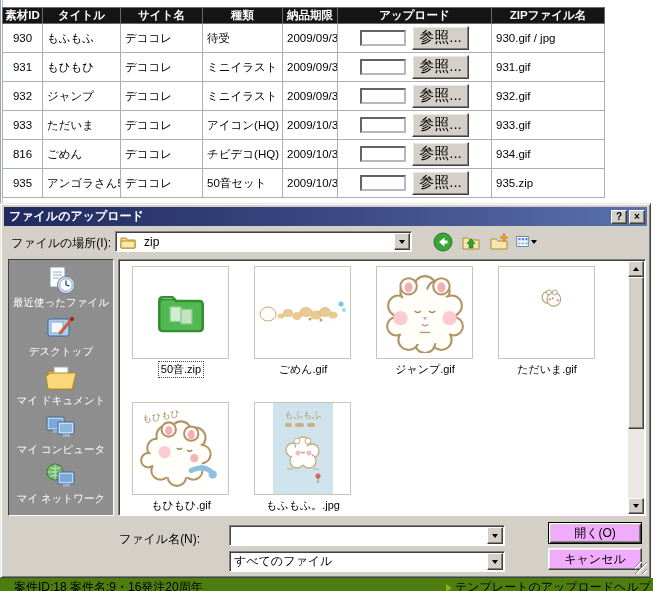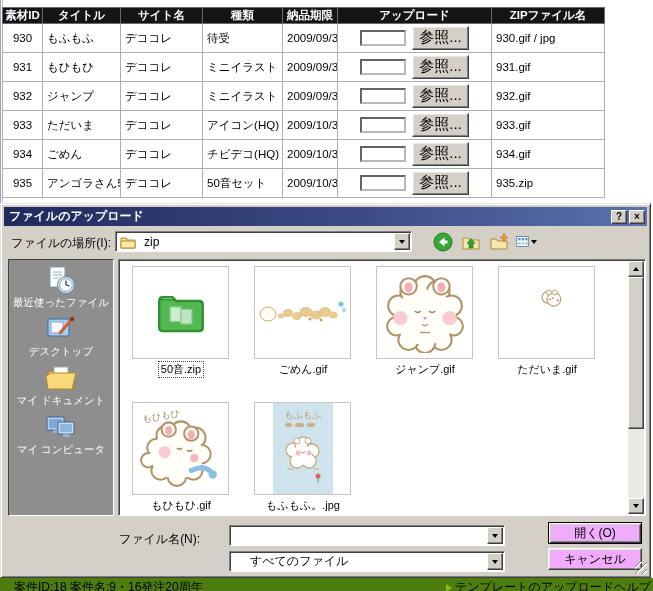--- a/index.html
+++ b/index.html
@@ -70,21 +70,21 @@
   .sb-btn { position:absolute; left:0; width:16px; height:16px; background:#d4d0c8;
     border:1px solid; border-color:#ffffff #404040 #404040 #ffffff; box-shadow: inset -1px -1px 0 #808080;
     display:flex; align-items:center; justify-content:center; }
   .sb-up { top:0; } .sb-down { bottom:0; }
   .sb-thumb { position:absolute; left:0; top:16px; width:16px; height:152px; background:#d4d0c8;
     border:1px solid; border-color:#ffffff #404040 #404040 #ffffff; box-shadow: inset -1px -1px 0 #808080; }
 
   .lbl-fname { left:118px; top:327px; }
   .lbl-ftype { left:118px; top:352px;margin-top:28px; }
   .combo-fname { left:228px; top:321px; width:276px; }
-  .combo-ftype { left:228px; top:347px; width:276px; display:flex; align-items:center; padding-left:20px; }
+  .combo-ftype { left:228px; top:347px; width:276px; display:flex; align-items:center; padding-left:4px; }
   .dlg-btn { position:absolute; left:547px; width:94px; height:22px; background:#f0abfc; font-family:inherit; font-size:12px; text-align:center; cursor:default;
     border:1px solid; border-color:#ffffff #404040 #404040 #ffffff; box-shadow: inset -1px -1px 0 #808080, inset 1px 1px 0 #e9e6df; }
   .btn-open { top:318px; border:1px solid #000;
     box-shadow: inset 1px 1px 0 #fff, inset -1px -1px 0 #404040, inset 2px 2px 0 #d4d0c8, inset -2px -2px 0 #808080; }
   .btn-cancel { top:344px; }
   .grip { position:absolute; right:3px; bottom:3px; width:12px; height:12px;
     background:repeating-linear-gradient(135deg, transparent 0 3px, #808080 3px 4px, #ffffff 4px 5px); }
 
   
   .statusbar { position:absolute; left:0; top:578px; width:653px; height:13px; background:#4d7c0f; overflow:hidden; }
@@ -169,21 +169,21 @@
     <td class="c-deadline">2009/10/30</td>
     <td class="c-upload">
       <span class="upwrap">
         <input class="upload-input" style="">
         <button class="browse-btn">参照...</button>
       </span>
     </td>
     <td class="c-zip">933.gif</td>
   </tr>
       <tr>
-    <td class="c-id">934</td>
+    <td class="c-id">816</td>
     <td class="c-title">ごめん</td>
     <td class="c-site">デココレ</td>
     <td class="c-kind">チビデコ(HQ)</td>
     <td class="c-deadline">2009/10/30</td>
     <td class="c-upload">
       <span class="upwrap">
         <input class="upload-input" style="">
         <button class="browse-btn">参照...</button>
       </span>
     </td>
@@ -292,20 +292,30 @@
     <div class="place">
       <svg width="32" height="30" viewBox="0 0 32 30">
         <rect x="2" y="5" width="17" height="13" rx="1" fill="#b8d4f0" stroke="#40608c"></rect>
         <rect x="4" y="7" width="13" height="9" fill="#7aa8d8"></rect>
         <rect x="8" y="18" width="7" height="3" fill="#9ab0c4"></rect>
         <rect x="13" y="10" width="16" height="12" rx="1" fill="#c8ddf2" stroke="#40608c"></rect>
         <rect x="15" y="12" width="12" height="8" fill="#8fb8e0"></rect>
         <rect x="18" y="22" width="7" height="3" fill="#9ab0c4"></rect>
       </svg>
       <span class="place-label">マイ コンピュータ</span>
+    </div>
+    <div class="place">
+      <svg width="32" height="30" viewBox="0 0 32 30">
+        <circle cx="10" cy="11" r="8" fill="#70b868" stroke="#2e7a36"></circle>
+        <path d="M2.5 11 h15 M10 3.5 v15 M4.5 6.5 q5.5 3 11 0 M4.5 15.5 q5.5 -3 11 0" stroke="#d8ecd8" fill="none" stroke-width="0.8"></path>
+        <rect x="13" y="11" width="16" height="12" rx="1" fill="#b8d4f0" stroke="#40608c"></rect>
+        <rect x="15" y="13" width="12" height="8" fill="#7aa8d8"></rect>
+        <rect x="18" y="23" width="7" height="2.5" fill="#9ab0c4"></rect>
+      </svg>
+      <span class="place-label">マイ ネットワーク</span>
     </div>
   </div>
 
   <div class="filelist">
     <div class="thumb t1">
       <div class="tbox">
         <svg width="60" height="58" viewBox="0 0 48 48">
           <path d="M6 14 q0 -3 3 -3 h8 l3 3 h19 q3 0 3 3 v19 q0 3 -3 3 H9 q-3 0 -3 -3 Z" fill="#52b852" stroke="#2f8f2f" stroke-width="2"></path>
           <path d="M9 11 h8 l1 2 h-9 q-1.5 0 -1.5 1.5" fill="#7ccc7c" stroke="#2f8f2f"></path>
           <rect x="15" y="19" width="9" height="12" fill="#cfeccf" stroke="#8fcc8f"></rect>

